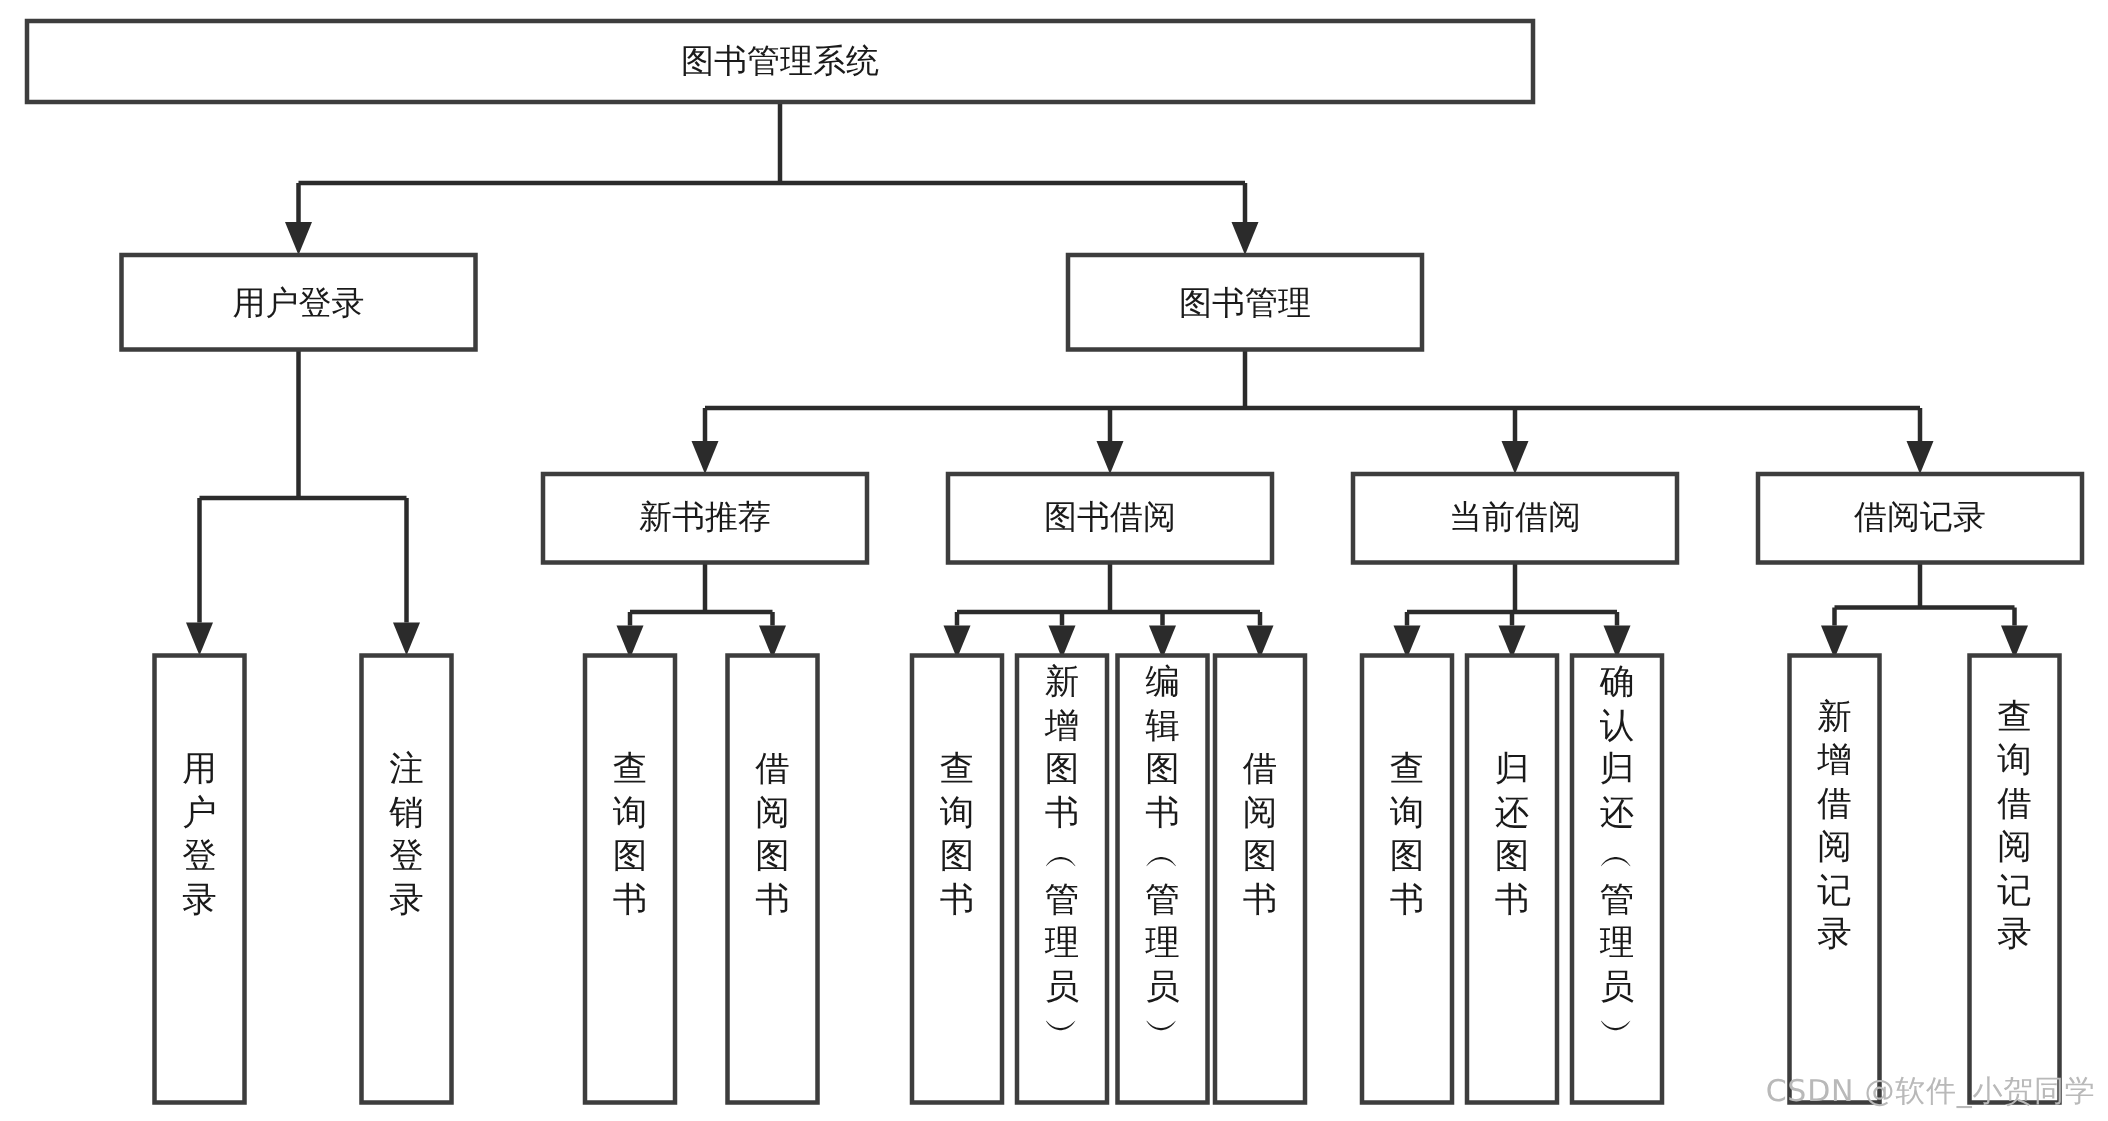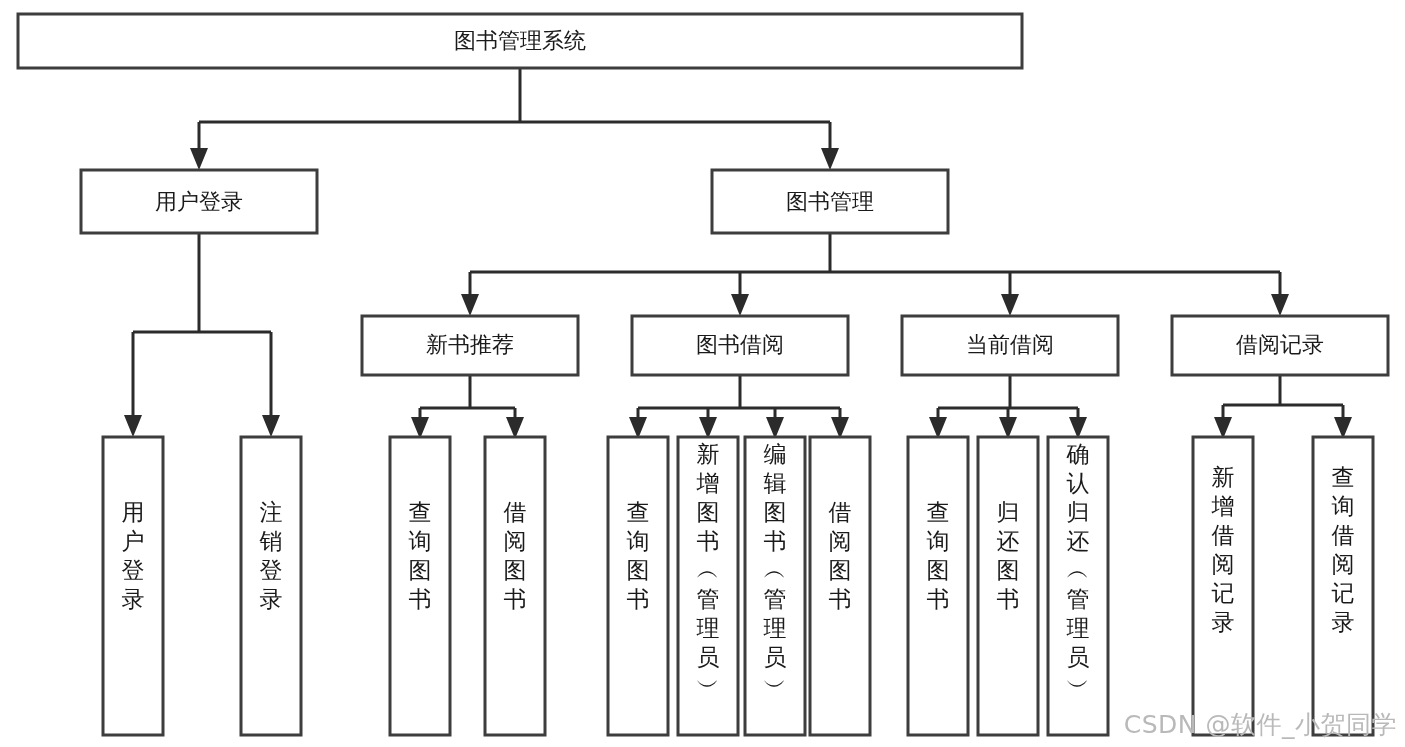--- a/index.html
+++ b/index.html
@@ -25,21 +25,21 @@
   }
   .vlabel{
     fill:#1a1a1a;
     font-family:"DejaVu Sans","Liberation Sans",sans-serif;
     font-size:23px;
     text-anchor:middle;
   }
   #watermark{
     position:absolute;right:8px;bottom:6px;
     font-family:"DejaVu Sans","Liberation Sans",sans-serif;
-    font-size:25px;
+    font-size:20px;
     color:#b9b9b9;
     white-space:nowrap;
     letter-spacing:0.5px;
     pointer-events:none;
     margin-top:28px;
   }
 </style>
 </head>
 <body>
 

